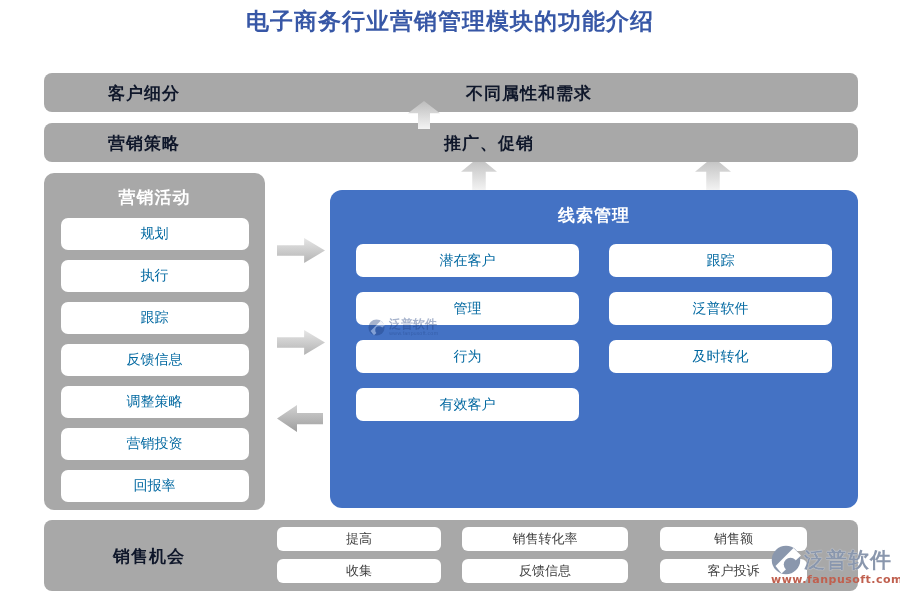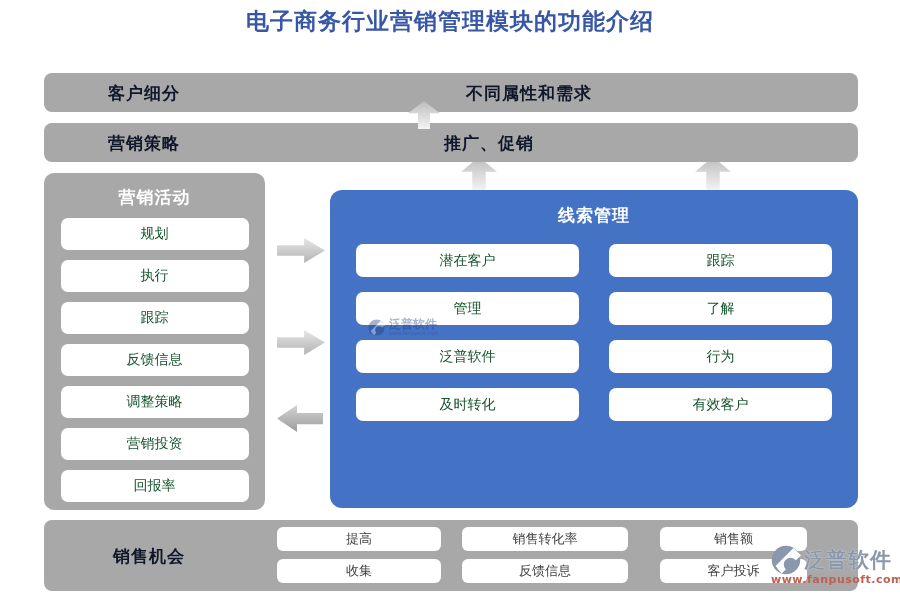--- a/index.html
+++ b/index.html
@@ -32,21 +32,21 @@
     position:absolute; left:44px; top:173px; width:221px; height:337px;
     background:#A8A8A8; border-radius:10px; z-index:2;
   }
   .panel-title {
     display:block; text-align:center; padding-top:13px; height:37px;
     color:#ffffff; font-family:"DejaVu Serif","Liberation Serif",serif;
     font-weight:bold; font-size:17px; letter-spacing:1px;
   }
   .node {
     background:#ffffff; border-radius:7px; display:flex; align-items:center;
-    justify-content:center; font-size:14px; color:#14532d;font-family:Liberation Serif, serif;
+    justify-content:center; font-size:14px; color:#0369a1;font-family:Liberation Serif, serif;
   }
   .panel-left .node { width:188px; height:32px; margin:10px auto 0; }
   .panel-left .node:first-of-type { margin-top:8px; }
 
   
   .panel-lead {
     position:absolute; left:330px; top:190px; width:528px; height:318px;
     background:#4472C4; border-radius:12px; z-index:2;
   }
   .panel-lead .panel-title { padding-top:14px; height:38px; }
@@ -182,21 +182,20 @@
         <polygon points="46,7 20,7 20,0 0,12 20,24 20,17 46,17" fill="url(#gLeft)"></polygon>
       </svg>
   </div>
 
   <div class="panel-lead">
     <span class="panel-title">线索管理</span>
     <div class="lead-grid">
       <div class="node">潜在客户</div>
       <div class="node">跟踪</div>
       <div class="node">管理</div>
-      <div class="node">了解</div>
       <div class="node">泛普软件</div>
       <div class="node">行为</div>
       <div class="node">及时转化</div>
       <div class="node">有效客户</div>
     </div>
     <div class="wm-inpanel">
       <span class="wm-logo">
         <svg viewBox="0 0 40 40">
             <circle cx="20" cy="20" r="19" fill="#1d3d7d"></circle>
             <path d="M6 28 L30 4 L40 14 L14 38 Z" fill="#ffffff" opacity="0.9"></path>

